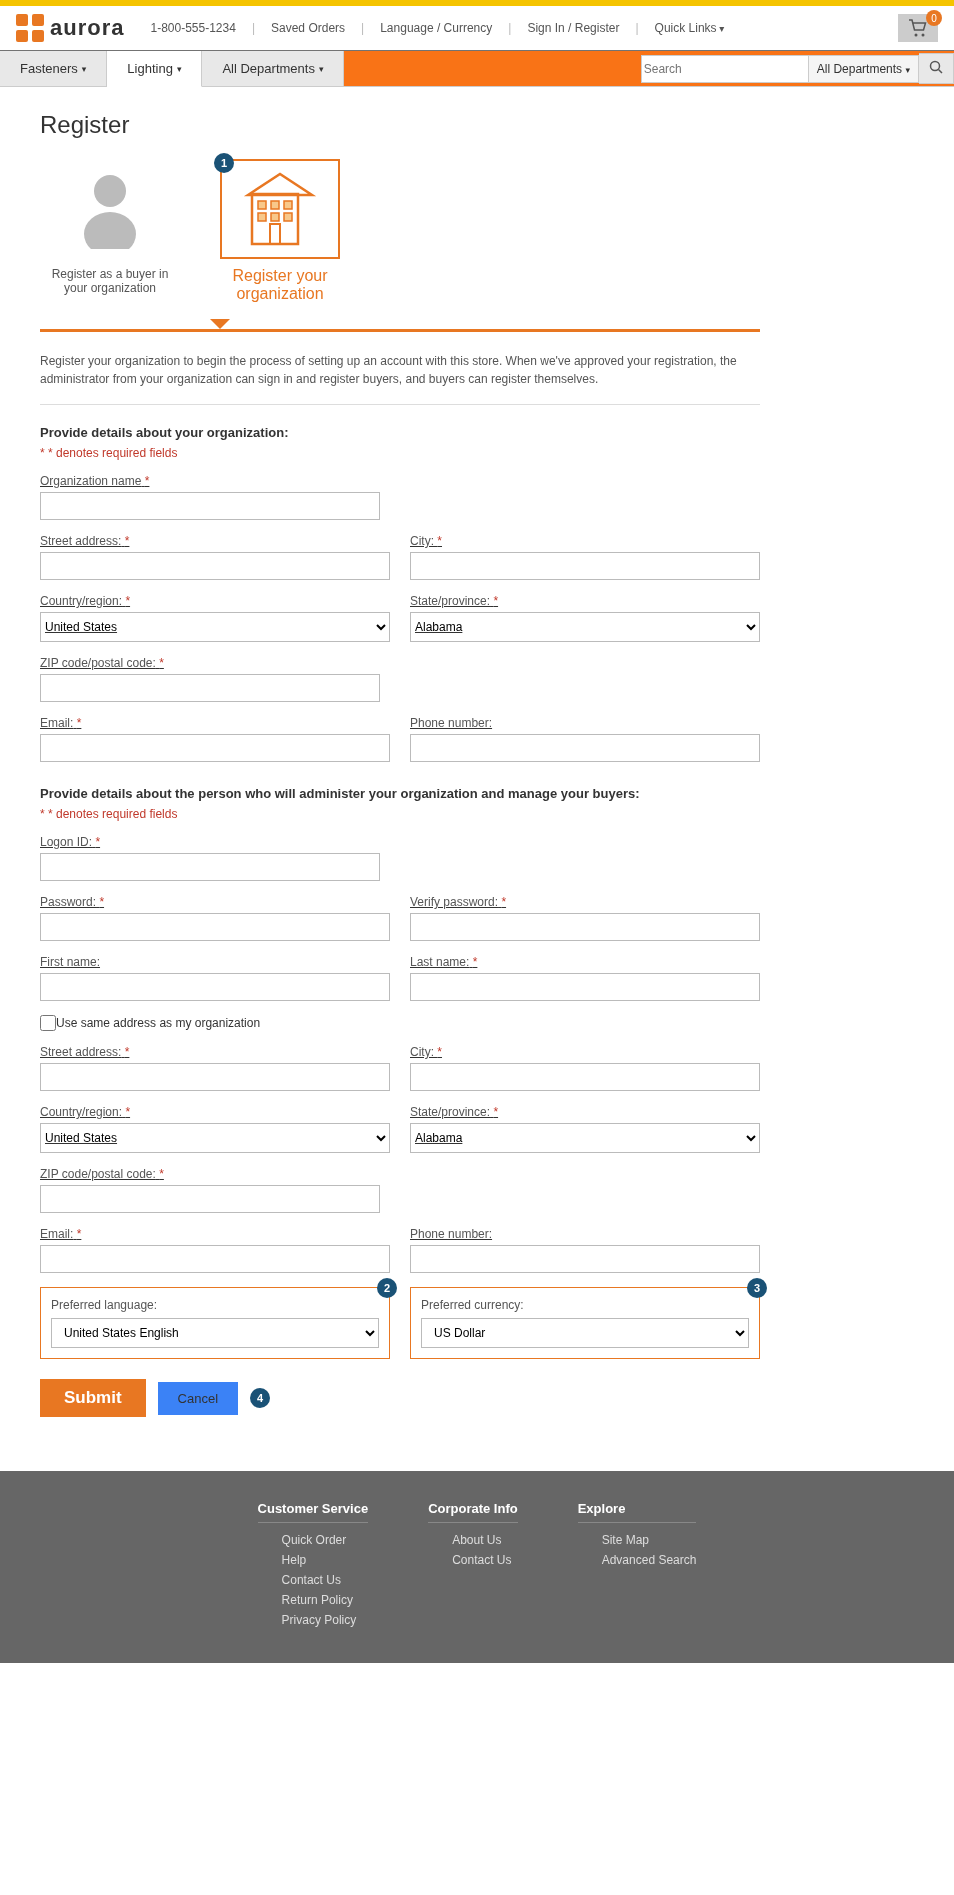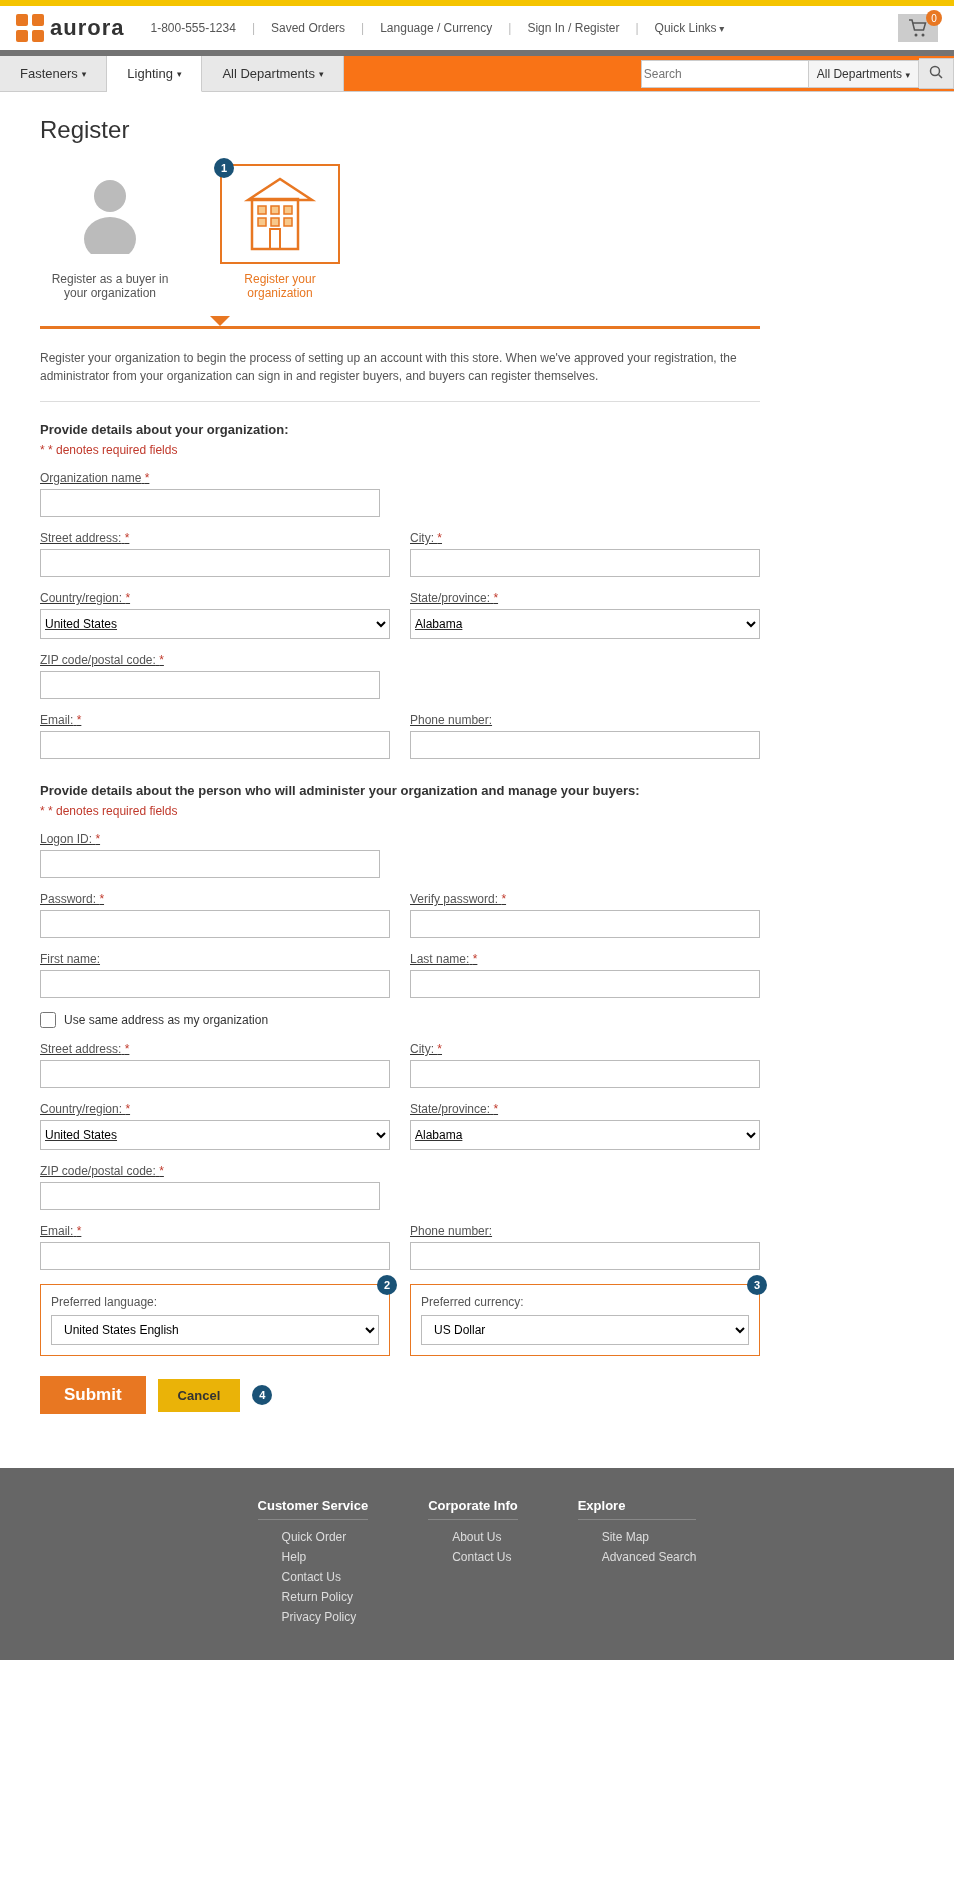--- a/index.html
+++ b/index.html
@@ -1,21 +1,21 @@
 <!DOCTYPE html>
 <html><head>
   <meta charset="utf-8">
   <style>
     * { box-sizing: border-box; margin: 0; padding: 0; }
     body { font-family: Arial, Helvetica, sans-serif; font-size: 13px; color: #333; background: #fff; width: 954px; }
 
     
     .top-bar {
       background: #fff;
-      border-bottom: 6px solid #737373;
+      border-bottom: 1px solid #737373;
       padding: 8px 16px;
       display: flex;
       align-items: center;
       gap: 16px;
     }
     .logo-area {
       display: flex;
       align-items: center;
       gap: 6px;
       margin-right: 10px;
@@ -170,21 +170,21 @@
       color: #fff;
       border-radius: 50%;
       width: 20px; height: 20px;
       font-size: 11px;
       display: flex;
       align-items: center;
       justify-content: center;
       font-weight: bold;
     }
     .reg-type-label {
-      font-size: 12px;
+      font-size: 16px;
       text-align: center;
       color: #e87722;
     }
 
     
     .person-icon svg { width: 70px; height: 80px; }
     .building-icon svg { width: 80px; height: 80px; }
 
     
     .orange-divider {
@@ -255,21 +255,20 @@
       font-size: 12px;
       background: #fff;
       width: 100%;
       cursor: pointer;
     }
 
     
     .checkbox-row {
       display: flex;
       align-items: center;
-      gap: 8px;
       margin-bottom: 14px;
     }
     .checkbox-row input[type="checkbox"] {
       width: 16px; height: 16px;
       cursor: pointer;
     }
     .checkbox-row label {
       font-size: 12px;
       cursor: pointer;
     }
@@ -324,27 +323,26 @@
     .submit-btn {
       background: #e87722;
       color: #fff;
       border: none;
       padding: 9px 24px;
       font-size: 17px;
       cursor: pointer;
       font-weight: bold;
     }
     .cancel-btn {
-      background: #eab308;
+      background: #3b82f6;
       color: #333;
       border: none;
       padding: 9px 20px;
       font-size: 13px;
       cursor: pointer;
-      font-weight: bold;
     }
     .action-badge {
       background: #1a5276;
       color: #fff;
       border-radius: 50%;
       width: 20px; height: 20px;
       font-size: 11px;
       display: flex;
       align-items: center;
       justify-content: center;

